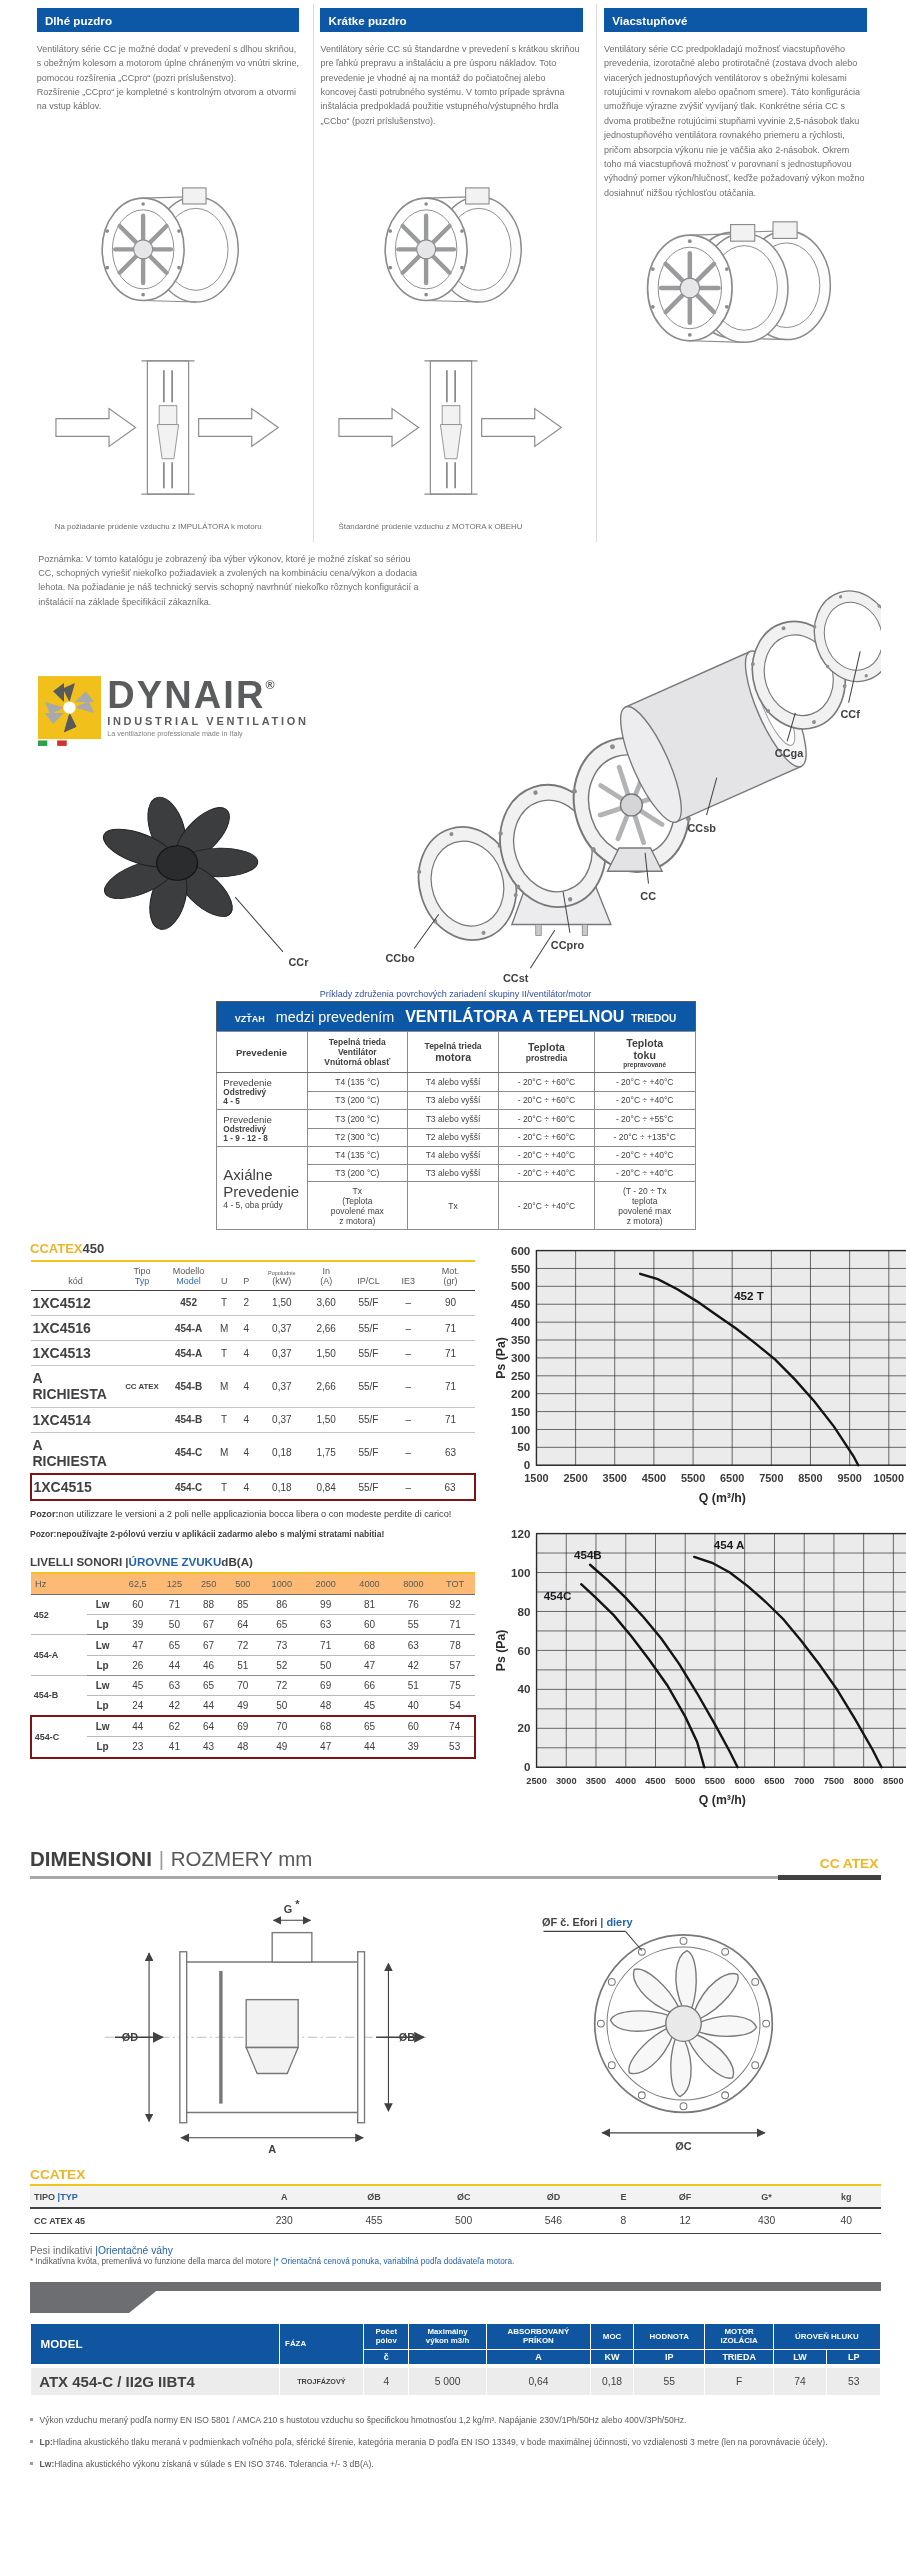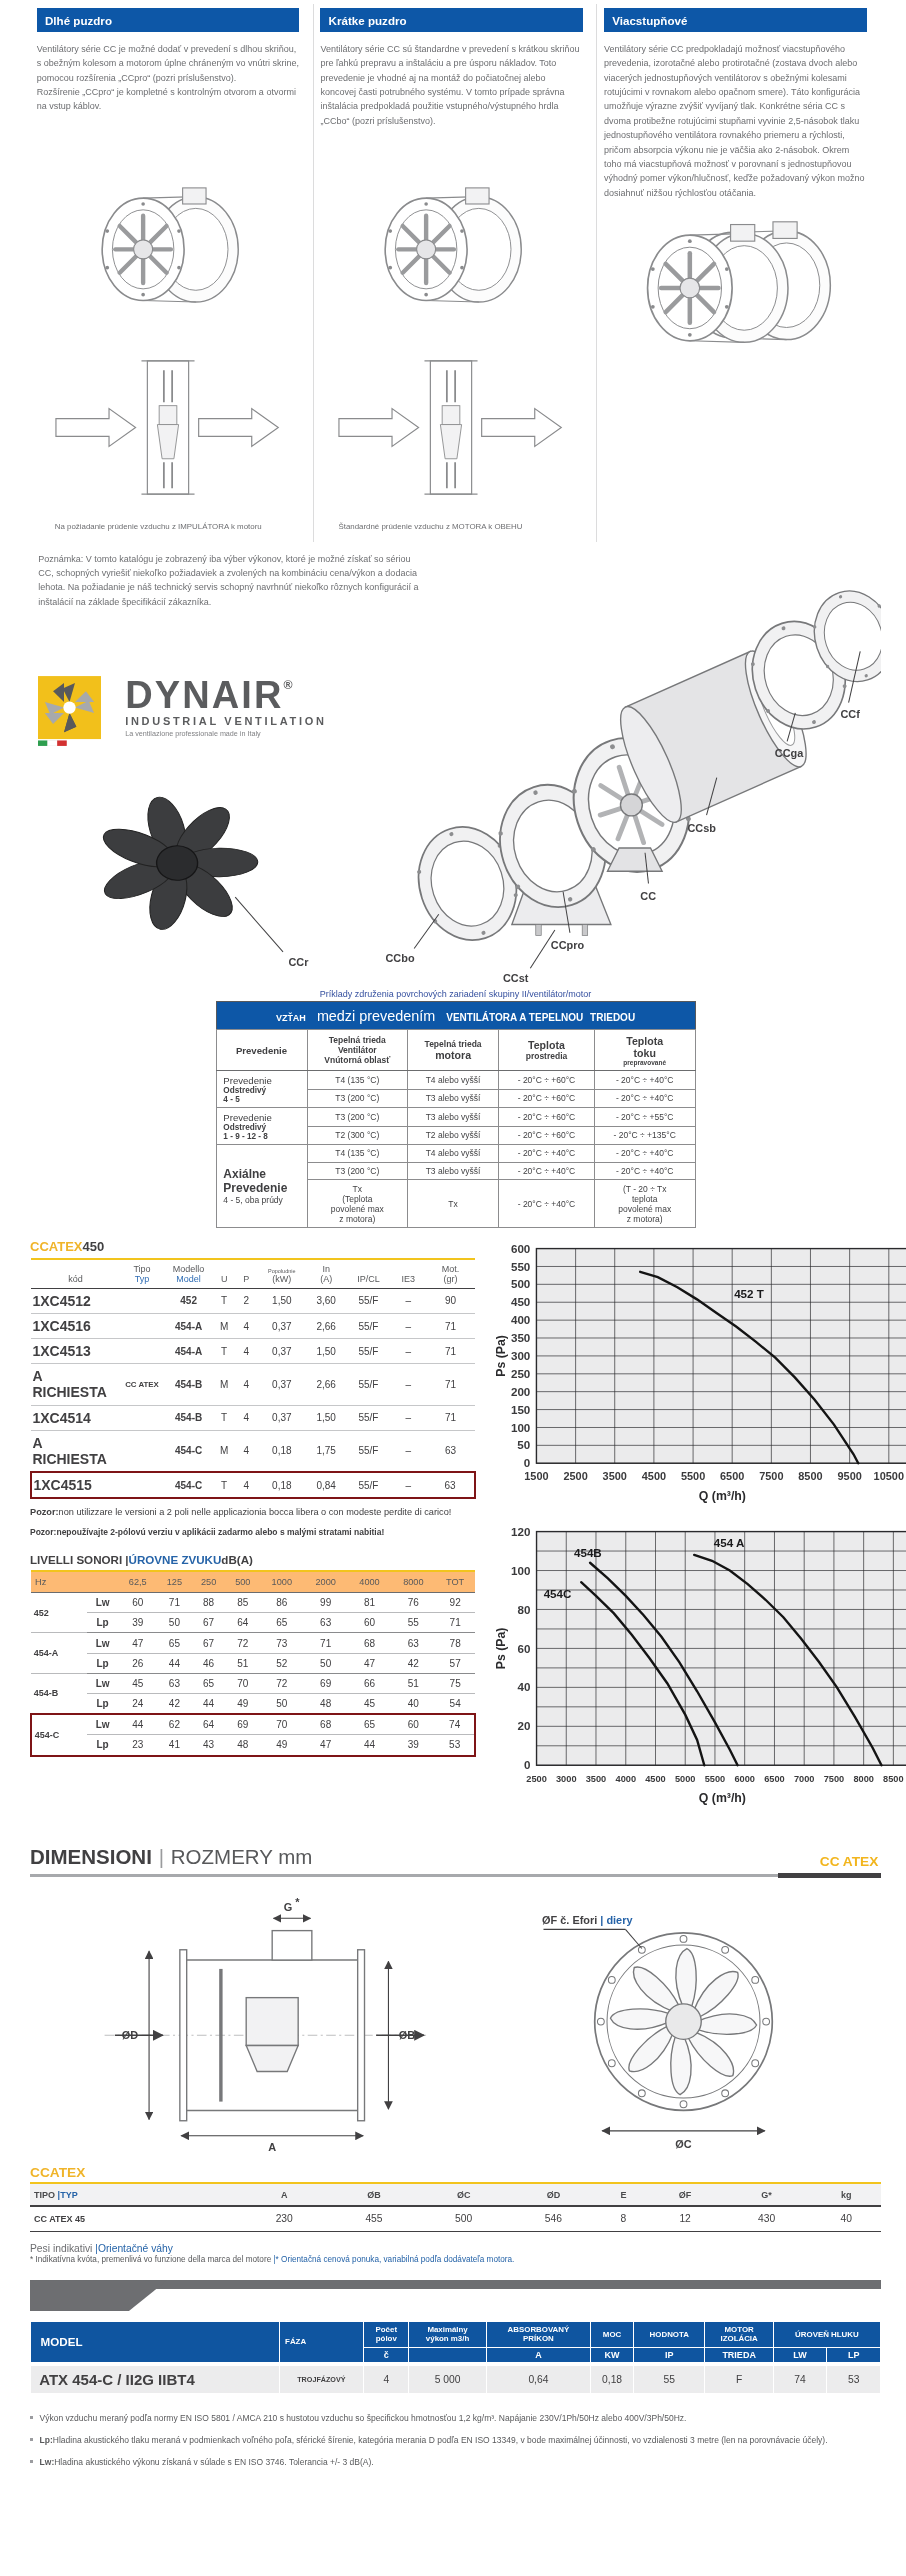--- a/index.html
+++ b/index.html
@@ -14,42 +14,42 @@
   .coltext{font-size:9px;line-height:1.6;color:#6d6e71;margin:0;white-space:pre-line;min-height:127px}
   .col.last .coltext{min-height:0}
   .fanart{text-align:center;margin:6.8px 0 0}
   .crossart{text-align:center;margin-top:4.1px}
   .caption{font-size:7.9px;color:#6d6e71;margin:1.4px 0 11px 18px}
 
   
   .mid{position:relative;height:444px}
   .explodedsvg{position:absolute;left:0;top:0;width:851px;height:444px}
   .note{position:absolute;left:8.2px;top:9.6px;width:386px;font-size:9px;line-height:1.6;color:#6d6e71;margin:0}
-  .logo{position:absolute;left:8.2px;top:134px;display:flex;align-items:flex-start;gap:24px}
+  .logo{position:absolute;left:8.2px;top:134px;display:flex;align-items:flex-start;gap:6px}
   .logo-text{padding-top:1.4px}
   .brand{font-size:38px;font-weight:bold;color:#5b5c5e;letter-spacing:2.1px;line-height:.95}
   .brand sup{font-size:12.3px;vertical-align:19px}
   .logo-sub{font-size:11px;font-weight:bold;letter-spacing:2.7px;color:#5b5c5e;margin-top:1.4px}
   .logo-tag{font-size:7.2px;color:#808184;margin-top:2.1px}
 
   
   .thermal{width:480px;margin:2.7px auto 4.1px}
   .tcap{font-size:9px;color:#35509f;text-align:center;margin:0 0 2.7px}
   .tt-titlebar{background:#0d57a7;color:#fff;text-align:center;padding:5.5px 2.7px 4.8px;border:1.4px solid #58595b;border-bottom:none;box-sizing:border-box}
   .tp0{font-size:9px;font-weight:bold;margin-right:11px}
   .tp1{font-size:14.4px;margin-right:11px}
-  .tp2{font-size:10px;font-weight:bold}
+  .tp2{font-size:16px;font-weight:bold}
   .tp3{font-size:10px;font-weight:bold;margin-left:6.8px}
   .tt{border-collapse:collapse;width:480px;border:1.4px solid #58595b;table-layout:fixed;background:#fff}
   .tt th,.tt td{border:0.7px solid #8c8c8e;padding:3.4px 4.1px;text-align:center;color:#3f3f41;font-size:8.5px}
   .tt thead th{border-bottom:1.4px solid #6b6c6e;padding:4.8px 4.1px}
   .tt td.glabel{text-align:left;padding-left:6.8px}
   .tt tr.gtop td{border-top:1.4px solid #6b6c6e}
   .ln-n{font-size:8.5px}.ln-n14{font-size:9.6px}.ln-b{font-size:10.6px}
-  .ln-sm{font-size:6.5px}.ln-bb{font-size:8.2px;font-weight:bold}.ln-bb14{font-size:12px;font-weight:bold}
+  .ln-sm{font-size:6.5px}.ln-bb{font-size:8.2px;font-weight:bold}.ln-bb14{font-size:15px;font-weight:normal}
 
   
   .specrow{display:flex;margin-top:9.6px}
   .speccol{width:452px;flex:none}
   .chartcol{flex:1;padding-left:12.3px;padding-top:1.4px}
   .sectitle{font-size:13px;margin:1.4px 0 4.1px;font-weight:bold}
   .sectitle .y{color:#f0b429}.sectitle .d{color:#414042}
   .spec{width:446px;border-collapse:collapse;border-top:2.7px solid #f2c41d}
   .spec th{font-size:9px;color:#58595b;font-weight:normal;text-align:center;padding:4.1px 1.4px 3.4px;border-bottom:1.4px solid #414042;vertical-align:bottom}
   .h-sm{font-size:5.5px}.h-l2{font-size:9px}.h-l2.blue{color:#2f6db5}

